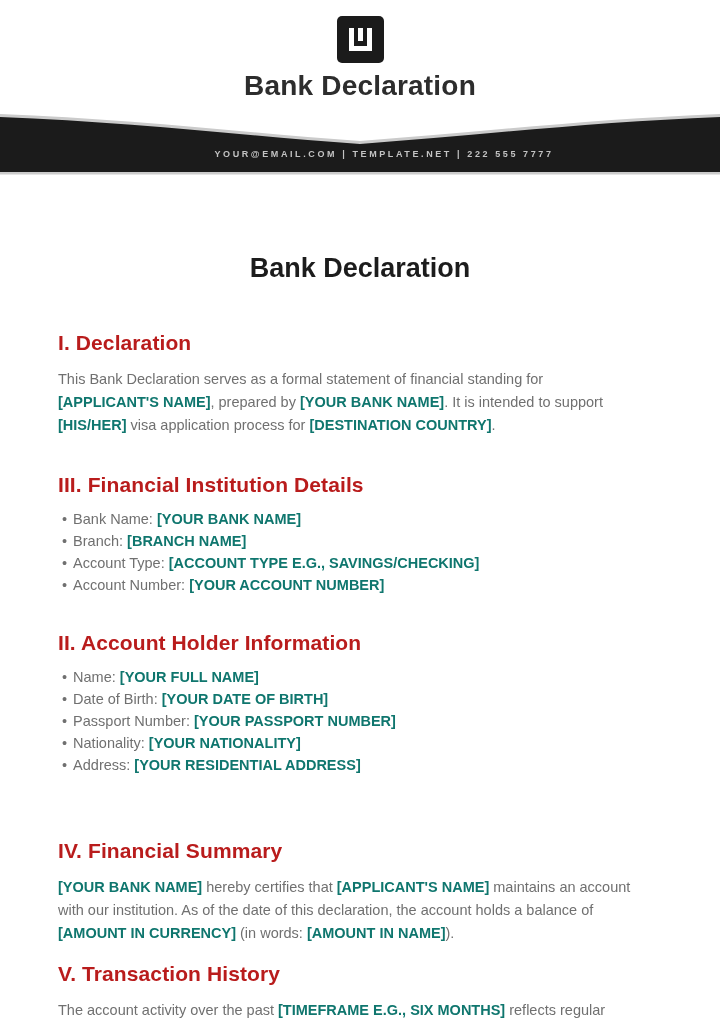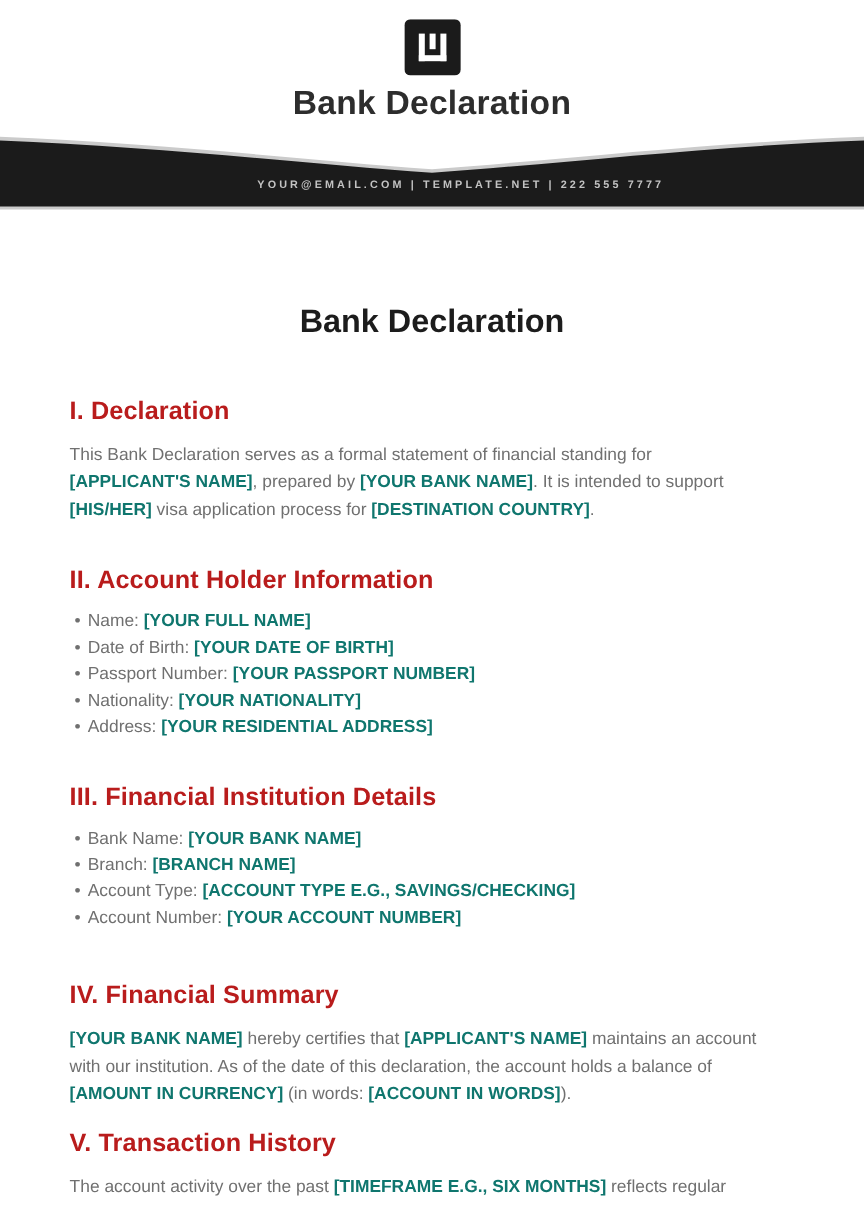--- a/index.html
+++ b/index.html
@@ -31,21 +31,21 @@
     text-align:center;font-size:27px;line-height:32px;font-weight:700;
     color:#1c1c1c;margin:76px 0 0;
   }
   .doc-section h2{
     font-size:21px;line-height:26px;font-weight:700;color:#b91c1c;
     margin:0;letter-spacing:.1px;
   }
   .section-declaration{margin-top:46px;}
   .section-account-holder{margin-top:34px;}
   .section-financial-institution{margin-top:35px;}
-  .section-financial-summary{margin-top:41px;}
+  .section-financial-summary{margin-top:62px;}
   .section-transaction-history{margin-top:16px;}
   p.body{
     margin:12px 0 0;font-size:14.5px;line-height:23px;color:#707070;
   }
   p.body strong, li strong{color:#0f766e;font-weight:700;}
   ul.bullets{margin:10px 0 0;padding:0 0 0 4px;list-style:none;}
   ul.bullets li{font-size:14.5px;line-height:22px;color:#707070;}
   ul.bullets .dot{margin-right:6px;}
 </style>
 </head>
@@ -70,41 +70,41 @@
   <div class="banner-text">YOUR@EMAIL.COM | TEMPLATE.NET | 222 555 7777</div>
 </div>
 
 <main>
   <h1 class="doc-title">Bank Declaration</h1>
   <div id="sections">
       <section class="doc-section section-declaration">
         <h2>I. Declaration</h2>
         <p class="body"><span>This Bank Declaration serves as a formal statement of financial standing for</span><br><strong>[APPLICANT'S NAME]</strong><span>, prepared by </span><strong>[YOUR BANK NAME]</strong><span>. It is intended to support</span><br><strong>[HIS/HER]</strong><span> visa application process for </span><strong>[DESTINATION COUNTRY]</strong><span>.</span></p>
       </section>
+      <section class="doc-section section-financial-institution">
+        <h2>III. Financial Institution Details</h2>
+        <ul class="bullets">
+          <li><span class="dot">•</span><span>Bank Name: </span><strong>[YOUR BANK NAME]</strong></li>
+          <li><span class="dot">•</span><span>Branch: </span><strong>[BRANCH NAME]</strong></li>
+          <li><span class="dot">•</span><span>Account Type: </span><strong>[ACCOUNT TYPE E.G., SAVINGS/CHECKING]</strong></li>
+          <li><span class="dot">•</span><span>Account Number: </span><strong>[YOUR ACCOUNT NUMBER]</strong></li>
+        </ul>
+      </section>
       <section class="doc-section section-account-holder">
         <h2>II. Account Holder Information</h2>
         <ul class="bullets">
           <li><span class="dot">•</span><span>Name: </span><strong>[YOUR FULL NAME]</strong></li>
           <li><span class="dot">•</span><span>Date of Birth: </span><strong>[YOUR DATE OF BIRTH]</strong></li>
           <li><span class="dot">•</span><span>Passport Number: </span><strong>[YOUR PASSPORT NUMBER]</strong></li>
           <li><span class="dot">•</span><span>Nationality: </span><strong>[YOUR NATIONALITY]</strong></li>
           <li><span class="dot">•</span><span>Address: </span><strong>[YOUR RESIDENTIAL ADDRESS]</strong></li>
         </ul>
       </section>
-      <section class="doc-section section-financial-institution">
-        <h2>III. Financial Institution Details</h2>
-        <ul class="bullets">
-          <li><span class="dot">•</span><span>Bank Name: </span><strong>[YOUR BANK NAME]</strong></li>
-          <li><span class="dot">•</span><span>Branch: </span><strong>[BRANCH NAME]</strong></li>
-          <li><span class="dot">•</span><span>Account Type: </span><strong>[ACCOUNT TYPE E.G., SAVINGS/CHECKING]</strong></li>
-          <li><span class="dot">•</span><span>Account Number: </span><strong>[YOUR ACCOUNT NUMBER]</strong></li>
-        </ul>
-      </section>
       <section class="doc-section section-financial-summary">
         <h2>IV. Financial Summary</h2>
-        <p class="body"><strong>[YOUR BANK NAME]</strong><span> hereby certifies that </span><strong>[APPLICANT'S NAME]</strong><span> maintains an account</span><br><span>with our institution. As of the date of this declaration, the account holds a balance of</span><br><strong>[AMOUNT IN CURRENCY]</strong><span> (in words: </span><strong>[ACCOUNT IN WORDS]</strong><span>).</span></p>
+        <p class="body"><strong>[YOUR BANK NAME]</strong><span> hereby certifies that </span><strong>[APPLICANT'S NAME]</strong><span> maintains an account</span><br><span>with our institution. As of the date of this declaration, the account holds a balance of</span><br><strong>[AMOUNT IN CURRENCY]</strong><span> (in words: </span><strong>[AMOUNT IN NAME]</strong><span>).</span></p>
       </section>
       <section class="doc-section section-transaction-history">
         <h2>V. Transaction History</h2>
         <p class="body"><span>The account activity over the past </span><strong>[TIMEFRAME E.G., SIX MONTHS]</strong><span> reflects regular</span></p>
       </section>
     </div>
 </main>
 
 </body></html>

